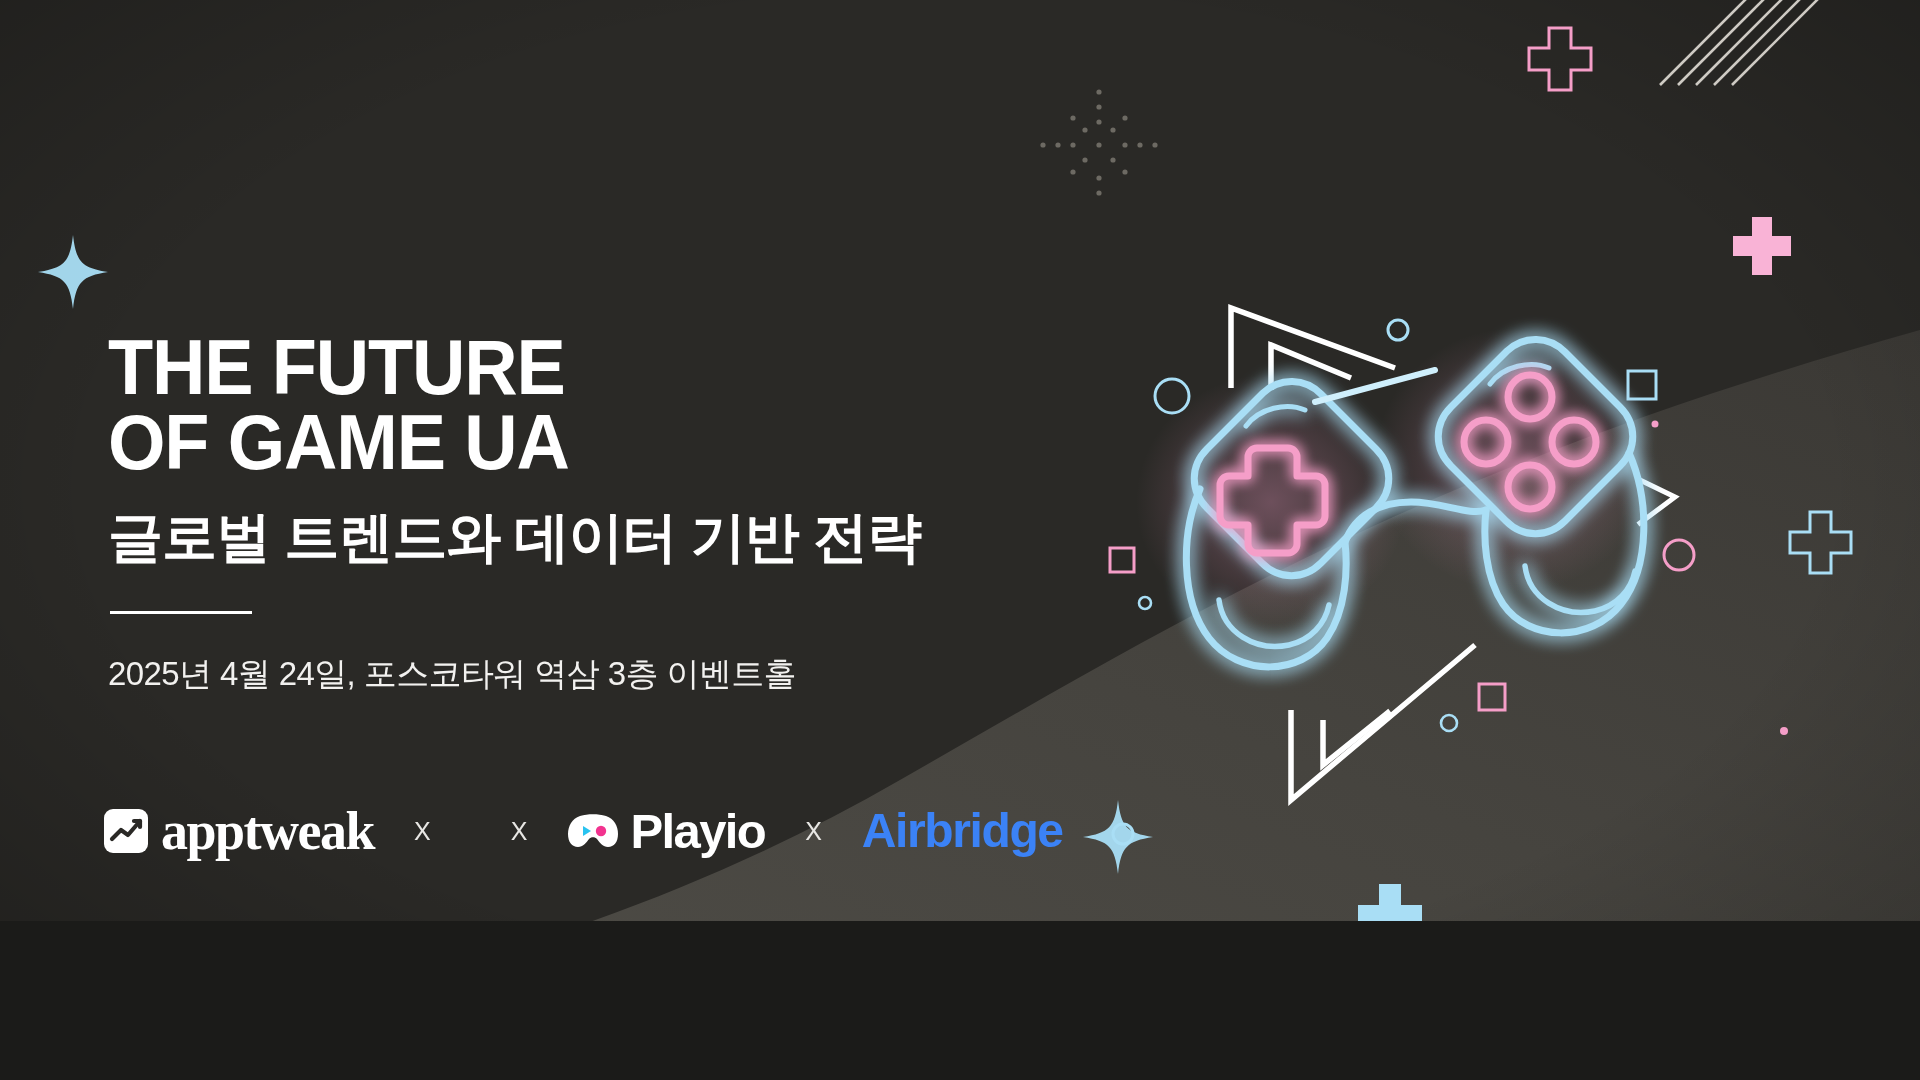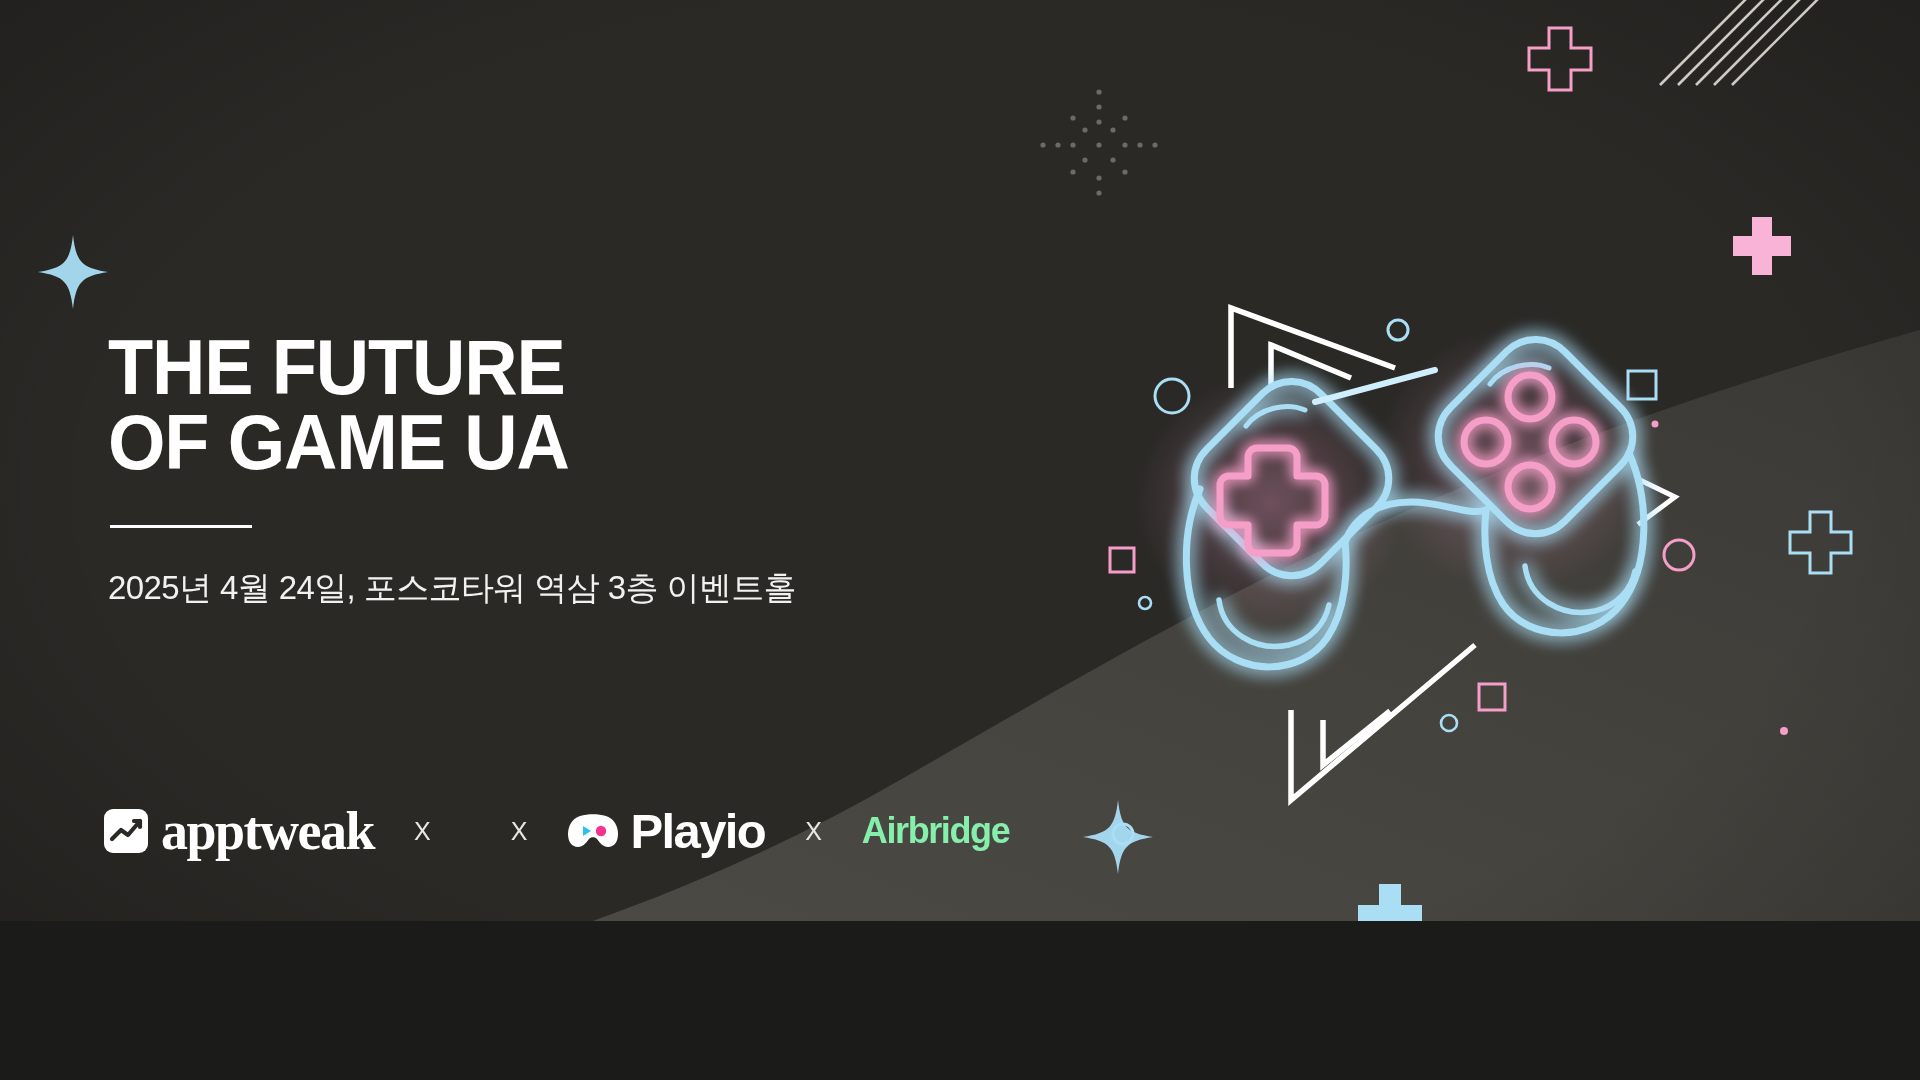--- a/index.html
+++ b/index.html
@@ -150,22 +150,22 @@
     font-weight: 700;
     font-size: 49px;
     color: #ffffff;
     letter-spacing: -1.6px;
     line-height: 1;
   }
 
   .airbridge-word {
     font-family: "Liberation Sans", "DejaVu Sans", sans-serif;
     font-weight: 700;
-    font-size: 36px;
-    color: #86efac;
+    font-size: 48px;
+    color: #3b82f6;
     letter-spacing: -1.4px;
     line-height: 1;
   }
 </style>
 </head>
 <body>
 
 <div class="stage">
 
   <svg class="bg-svg" viewBox="0 0 1920 1080">
@@ -346,20 +346,21 @@
       <polyline points="186,440 186,530 370,375"></polyline>
       <polyline points="218,450 218,495 285,441"></polyline>
     </g>
 
     <line x1="210" y1="132" x2="330" y2="100" stroke="#cfeffc" stroke-width="6" stroke-linecap="round"></line>
   </svg>
 
   <div class="text-block">
     <h1 class="title">THE FUTURE
 OF GAME UA</h1>
+    <h2 class="subtitle">글로벌 트렌드와 데이터 기반 전략</h2>
     <div class="divider"></div>
     <p class="datetime">2025년 4월 24일, 포스코타워 역삼 3층 이벤트홀</p>
   </div>
 
   <div class="logo-bar">
 
     <div class="logo-item">
       <svg class="apptweak-mark" viewBox="0 0 44 44">
         <rect x="0" y="0" width="44" height="44" rx="9" fill="#ffffff"></rect>
         <polyline points="8,30 17,21 24,26 36,12" fill="none" stroke="#2a2926" stroke-width="4.2" stroke-linecap="round" stroke-linejoin="round"></polyline>

